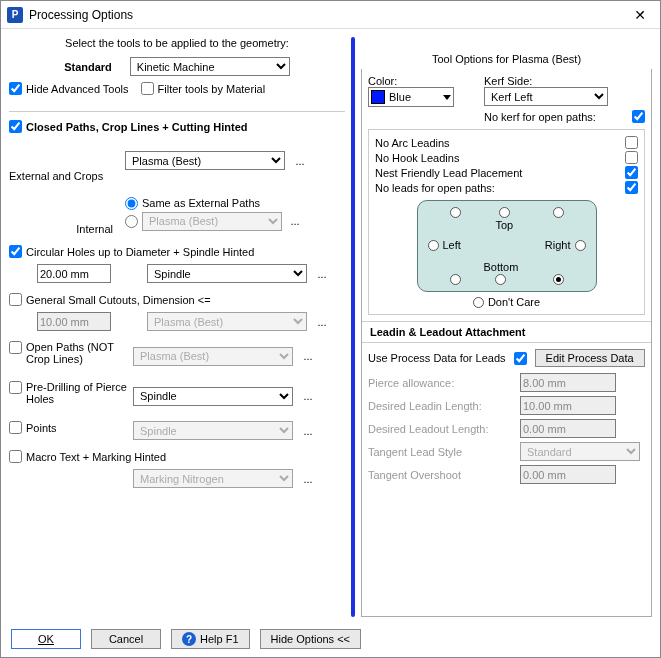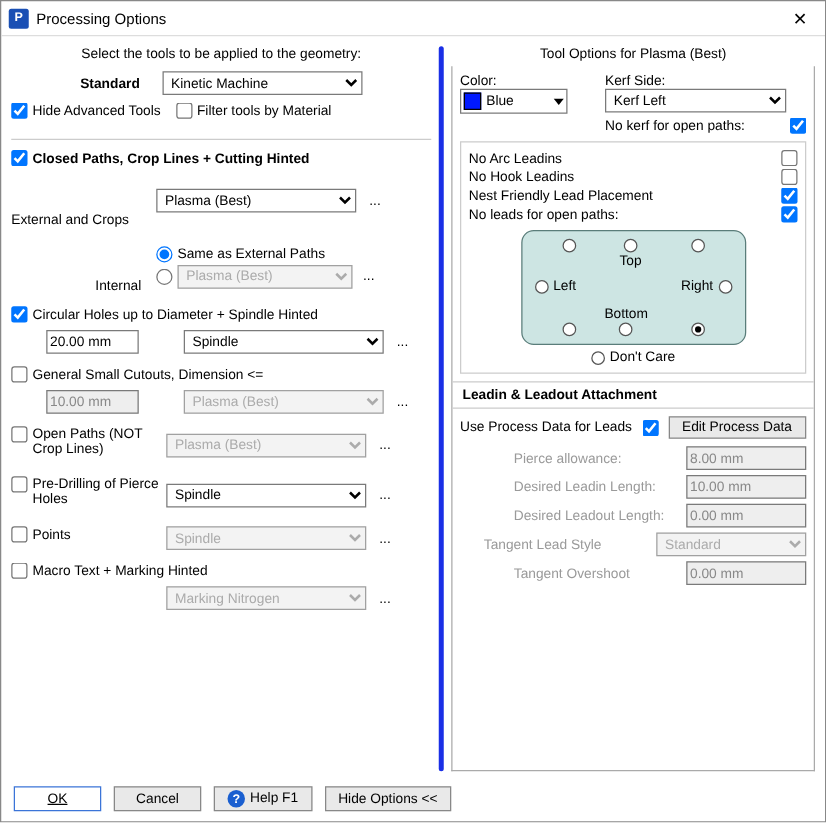--- a/index.html
+++ b/index.html
@@ -4,21 +4,21 @@
 <style>
   * { box-sizing: border-box; }
   body { margin: 0; font-family: "Segoe UI", Tahoma, sans-serif; font-size: 11px; background: #fff; color: #000; }
   .window { width: 661px; height: 658px; border: 1px solid #888; display: flex; flex-direction: column; background: #fff; }
   .titlebar { display: flex; align-items: center; height: 28px; padding: 0 6px; border-bottom: 1px solid #ddd; }
   .titlebar .ico { width: 16px; height: 16px; background: #1a4fb4; color: #fff; font-weight: bold; font-size: 10px; display: flex; align-items: center; justify-content: center; border-radius: 2px; margin-right: 6px; }
   .titlebar .title { flex: 1; font-size: 12px; }
   .titlebar .close { font-size: 14px; padding: 0 8px; }
   .body { flex: 1; display: flex; padding: 8px 8px 4px 8px; gap: 6px; overflow: hidden; }
   .left-col { width: 336px; display: flex; flex-direction: column; }
-  .right-col { flex: 1; display: flex; flex-direction: column; }
+  .right-col { flex: 1; display: flex; flex-direction: column; margin-top: 16px; }
   .instr { text-align: center; margin-bottom: 8px; }
   .row { display: flex; align-items: center; margin-bottom: 6px; gap: 6px; }
   .lbl { display: inline-block; }
   select, input[type=text] { font: inherit; border: 1px solid #7a7a7a; background: #fff; height: 19px; padding: 0 2px; }
   select { padding-right: 24px; }
   select:disabled, input:disabled { background: #eee; color: #888; }
   .combo { width: 140px; }
   .combo-wide { width: 160px; }
   .ellip { width: 18px; text-align: center; }
   .chk-row { display: flex; align-items: center; gap: 4px; margin-bottom: 6px; }
@@ -31,33 +31,33 @@
   .radio-col { display:flex; flex-direction: column; gap:2px;}
   .radio-item { display:flex; align-items:center; gap:4px;}
   .vert-blue { width: 4px; background: #1a2fe6; border-radius: 2px; }
   .right-title { text-align: center; margin-bottom: 4px; }
   .tabs { display: flex; border-bottom: 1px solid #aaa; }
   .tab { padding: 3px 10px; border: 1px solid #aaa; border-bottom: none; background: #fff; margin-right: 2px; border-radius: 2px 2px 0 0; }
   .tab.inactive { background: #f4f4f4; color: #333; }
   .tabpage { border: 1px solid #aaa; border-top: none; padding: 6px; flex:1; display:flex; flex-direction:column; }
   .color-combo { display:flex; align-items:center; border:1px solid #7a7a7a; height:20px; width:86px; padding:0 2px; gap:4px;}
   .swatch { width:14px;height:14px;background:#0019ff;border:1px solid #000;}
-  .kerf-combo{width:145px;}
+  .kerf-combo{width:124px;}
   .inset { border:1px solid #ccc; padding:6px; margin-top:4px;}
   .opts-row{display:flex;align-items:center;justify-content:space-between;margin-bottom:2px;}
   .dir-pad{width:180px;height:92px;background:#cde5e3;border:1px solid #5a7d7a;border-radius:10px;margin:6px auto 4px auto;position:relative;}
   .dir-pad .r{position:absolute;display:flex;align-items:center;gap:4px;font-size:11px;}
   .rd{width:11px;height:11px;border:1px solid #555;border-radius:50%;background:#fff;display:inline-block;}
   .rd.sel::after{content:"";display:block;width:5px;height:5px;background:#000;border-radius:50%;margin:2px;}
   .dc-row{text-align:center;margin-top:2px;}
   .sec-head{font-weight:bold;border-top:1px solid #ccc;border-bottom:1px solid #ccc;padding:4px 2px;margin:6px -6px 6px -6px; padding-left:8px;}
   .leadrow{display:flex;align-items:center;gap:8px;margin-bottom:6px;}
   .btn{border:1px solid #888;background:#e9e9e9;padding:2px 10px;font:inherit;}
   .dim{color:#9a9a9a;}
-  .param-row{display:flex;align-items:center;gap:8px;margin-bottom:4px;justify-content:flex-end;}
+  .param-row{display:flex;align-items:center;gap:22px;margin-bottom:4px;}
   .param-row .plabel{width:130px;}
   .param-row input,.param-row select{width:96px;}
   .footer{display:flex;gap:10px;padding:8px 10px;}
   .footer .btn{min-width:70px;}
   .footer .btn.ok{border:1px solid #3b74d8; background:#fff; padding:3px 22px;}
   .help-ico{width:14px;height:14px;border-radius:50%;background:#1a5fd0;color:#fff;display:inline-flex;align-items:center;justify-content:center;font-weight:bold;font-size:10px;margin-right:4px;}
   input[type=checkbox],input[type=radio]{margin:0;}
   .flex1{flex:1;}
   .gap12{gap:12px;}
   .col2{display:flex;gap:30px;}

